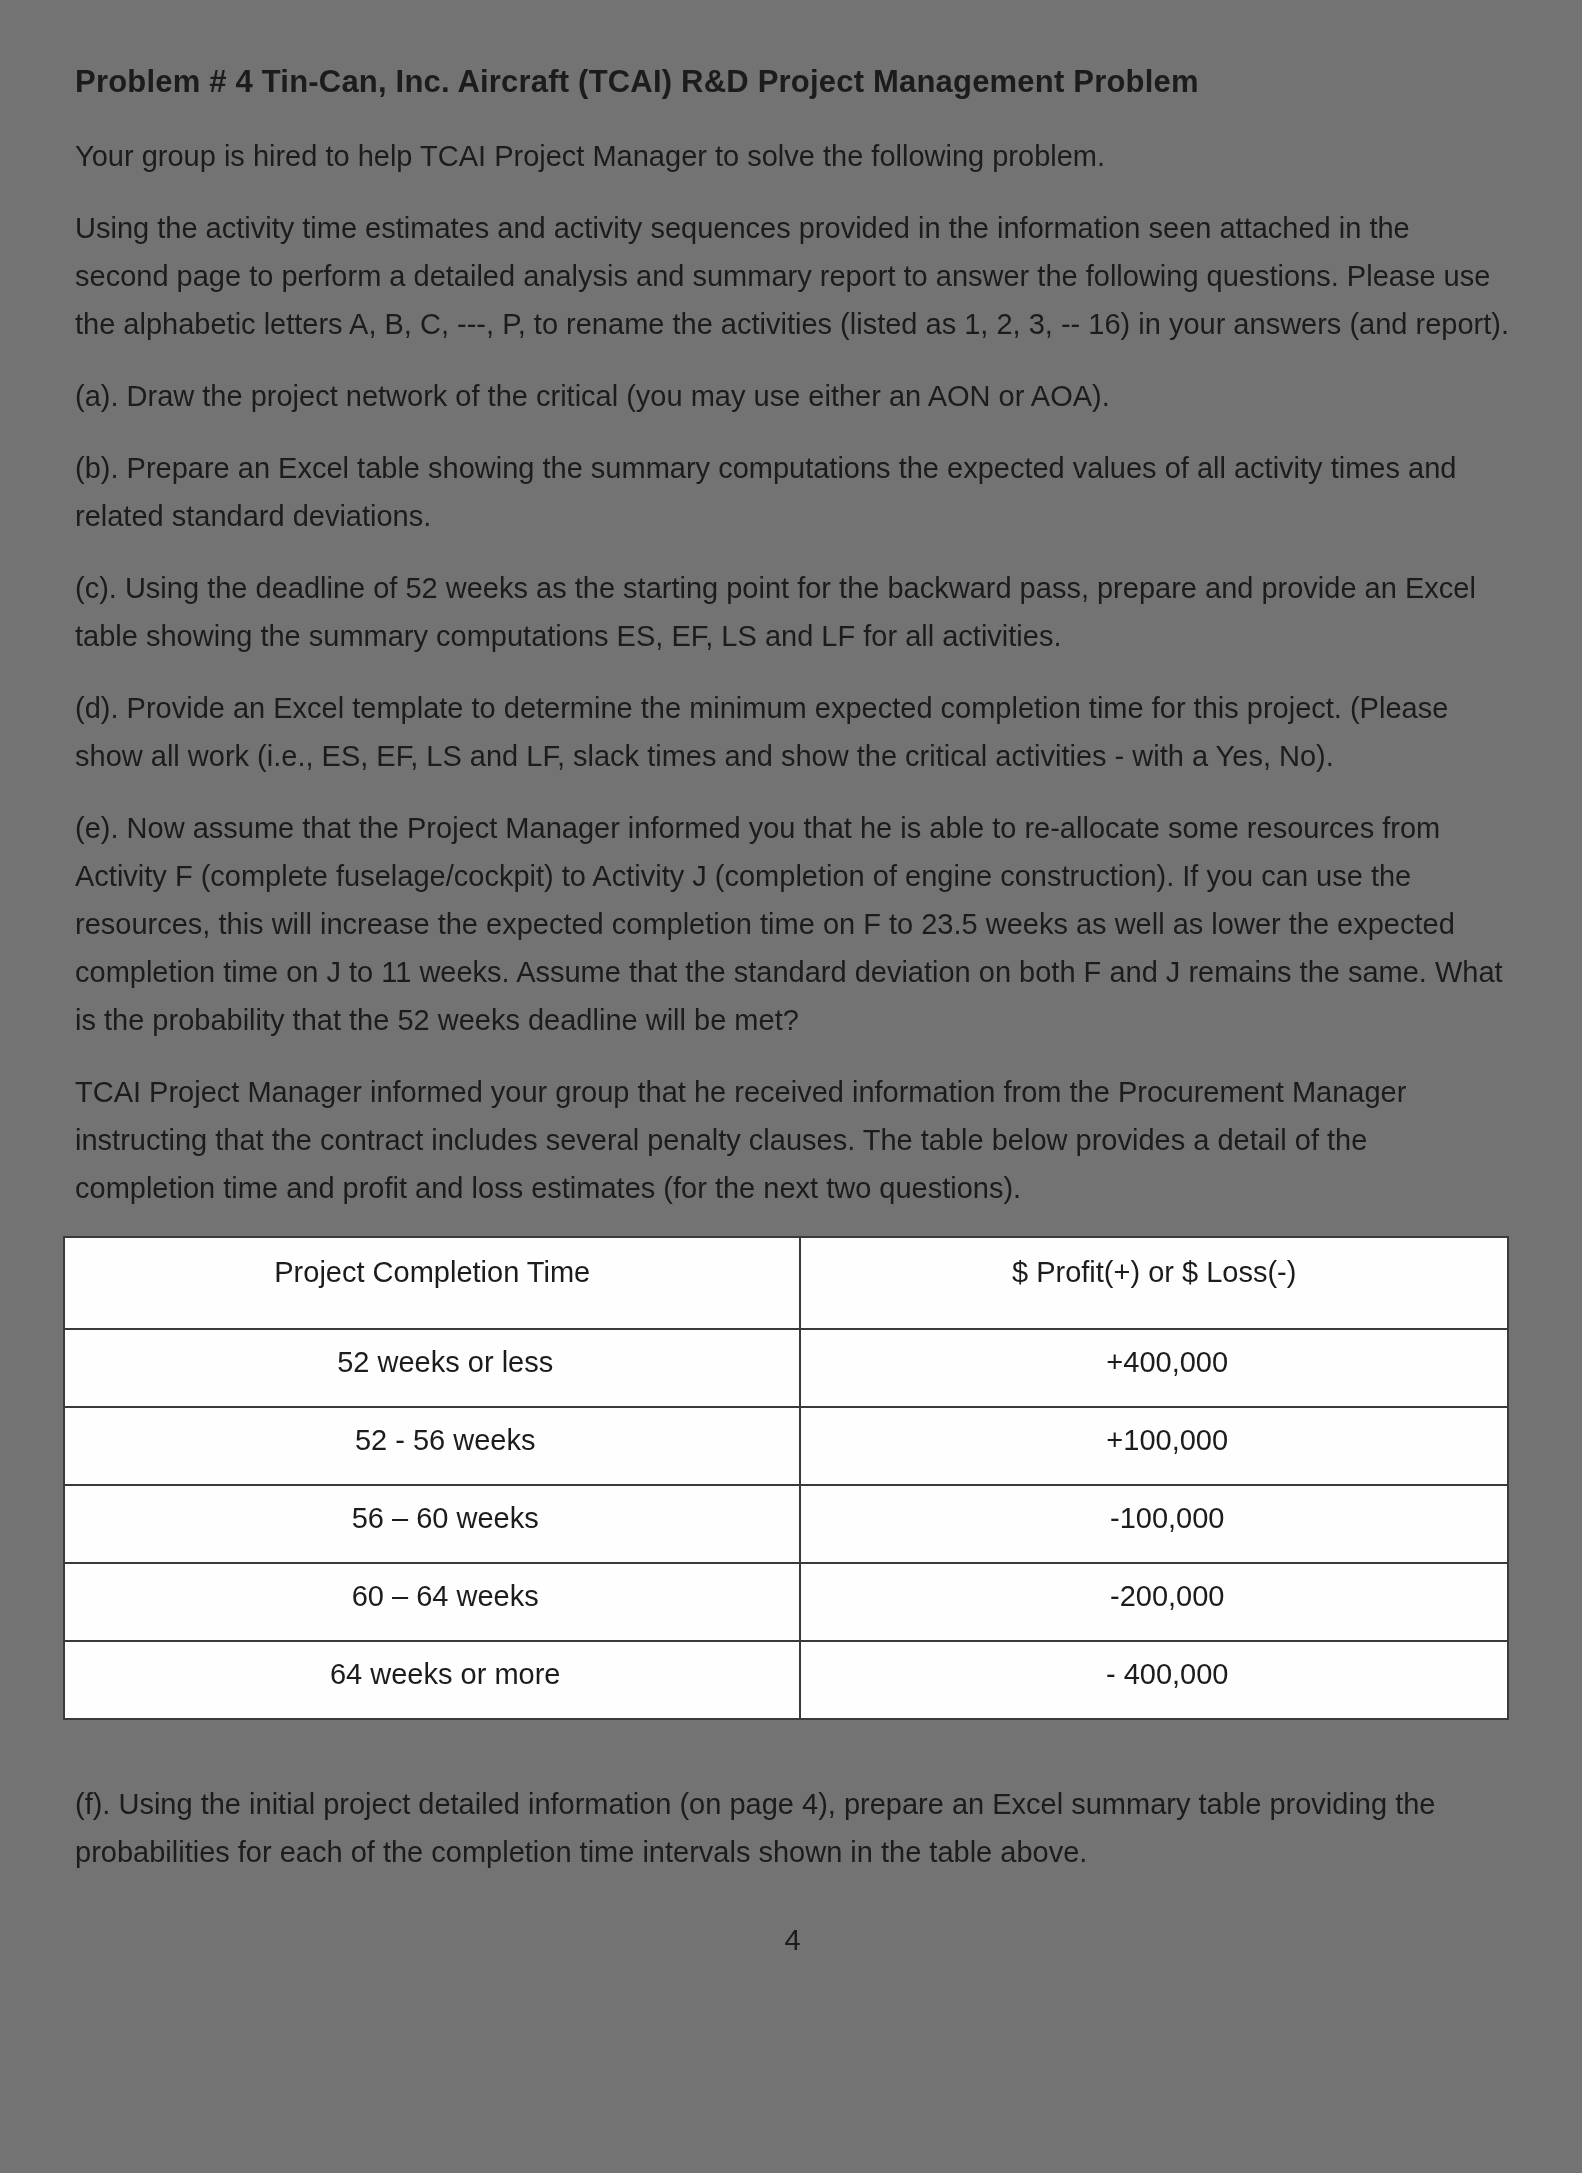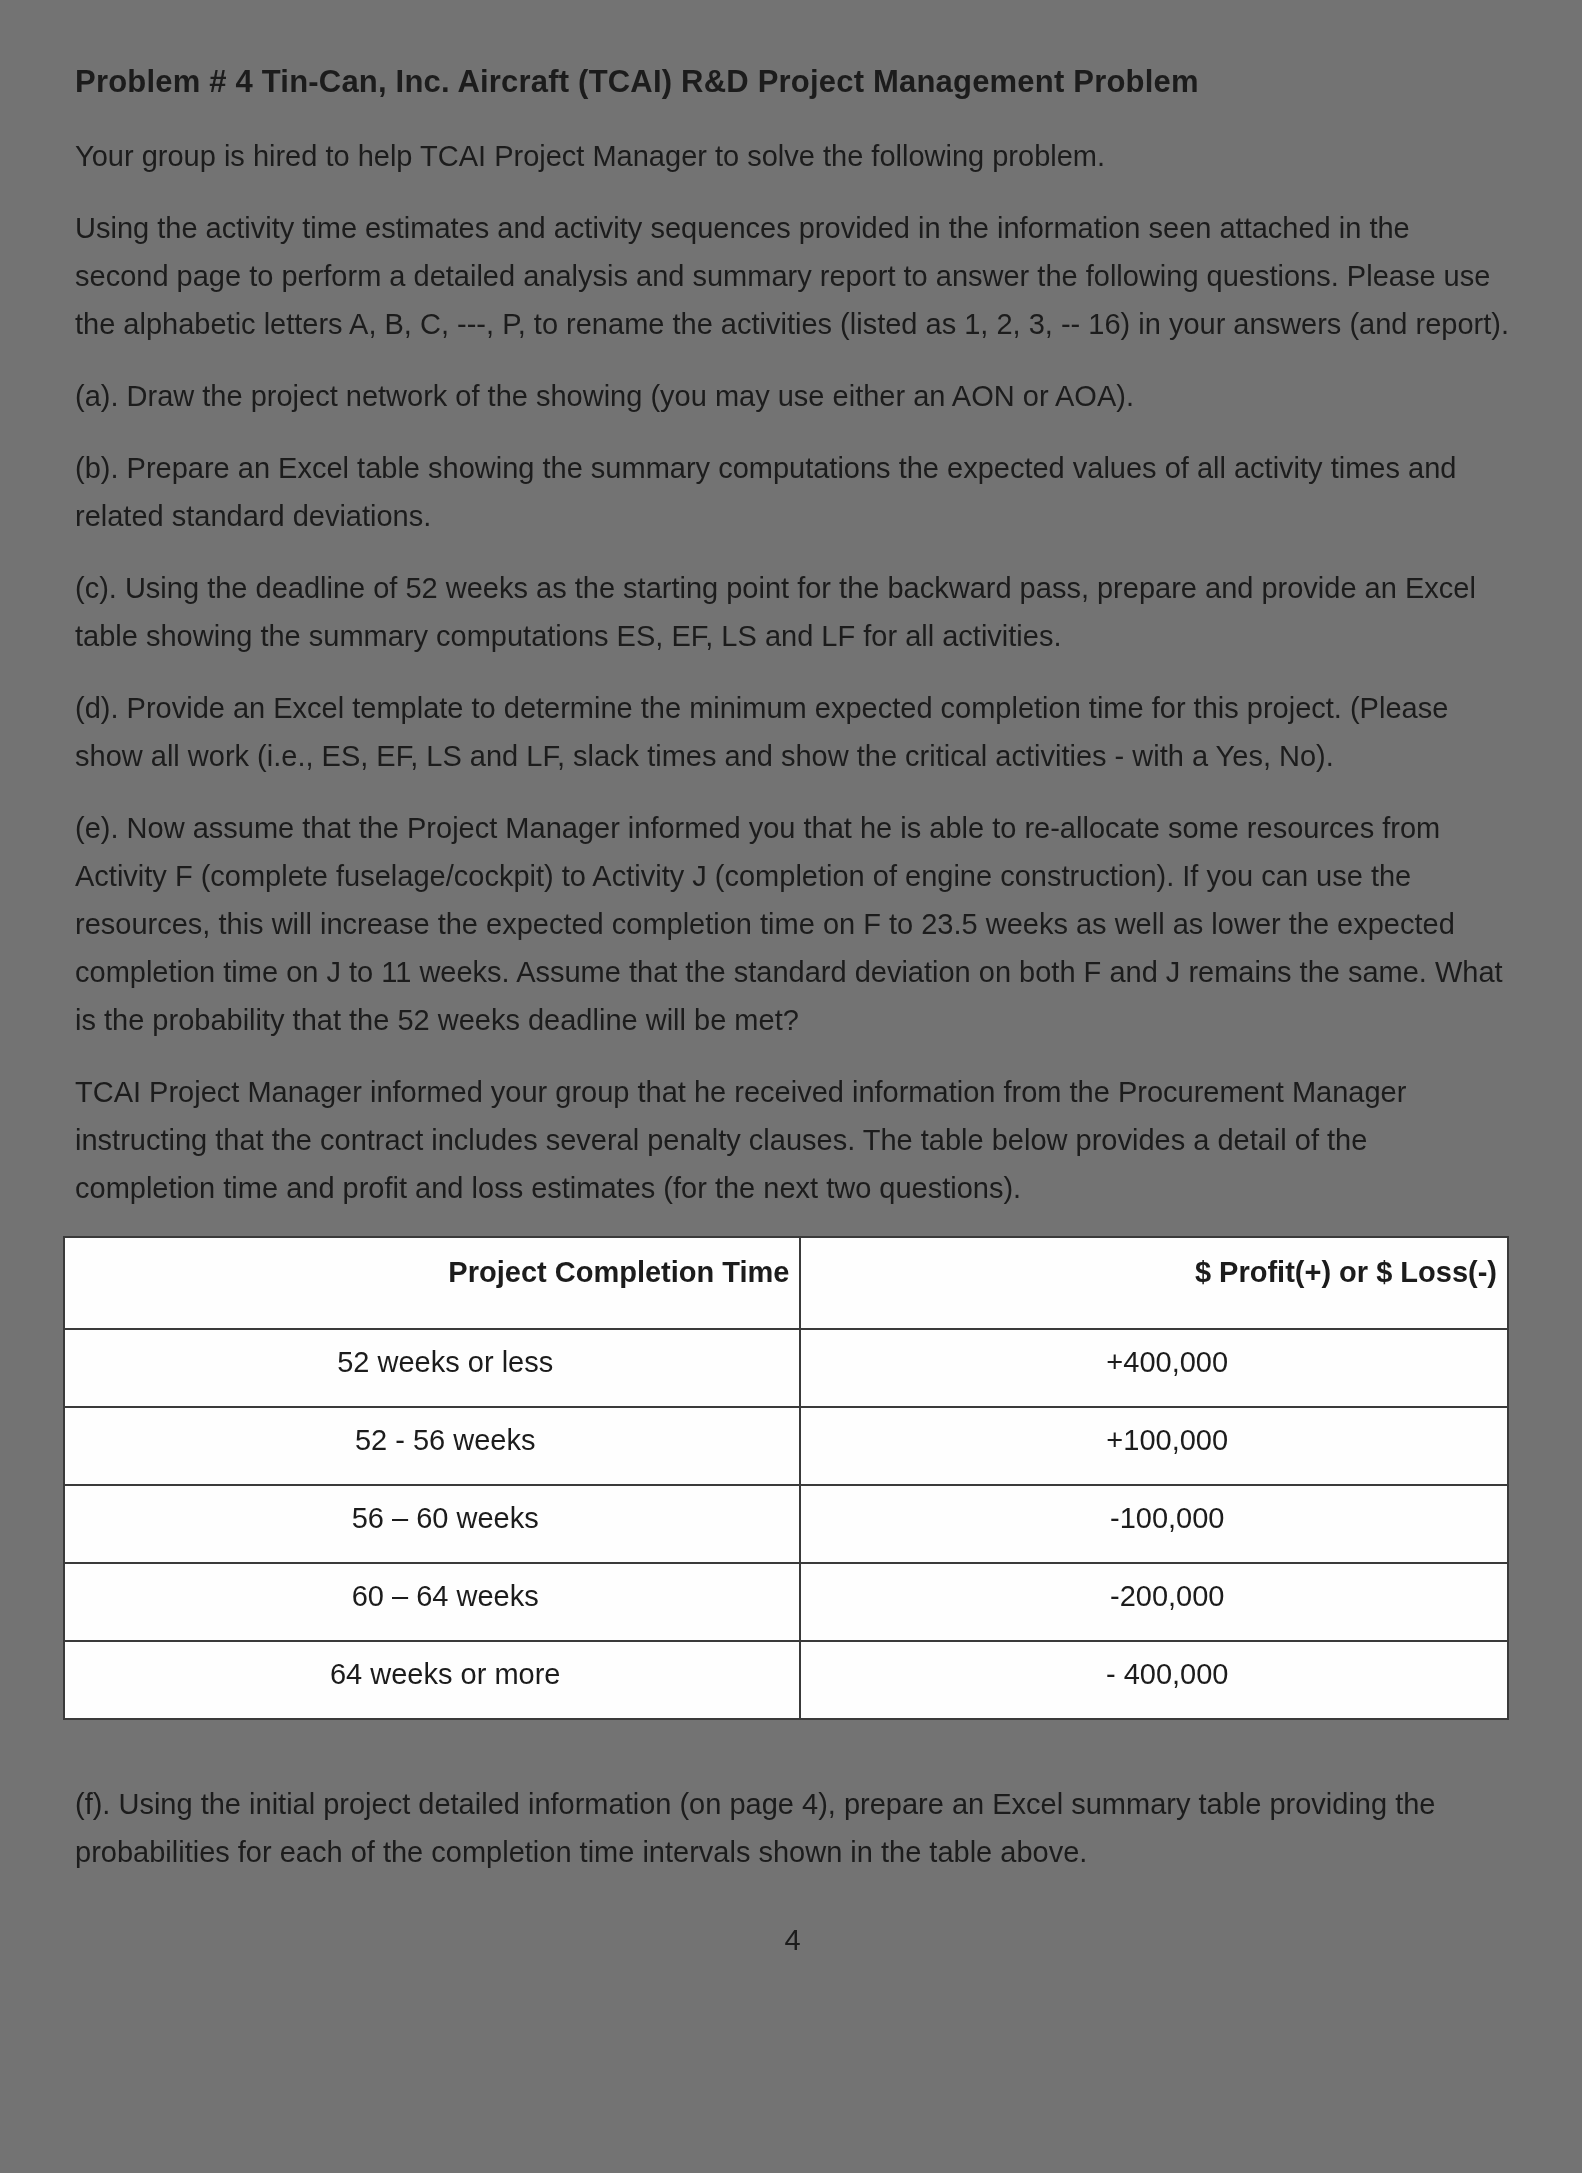--- a/index.html
+++ b/index.html
@@ -43,25 +43,24 @@
   .penalty-table th,
   .penalty-table td {
     border: 2px solid #3a3a3a;
     font-size: 29px;
     text-align: center;
     vertical-align: top;
     padding: 16px 10px 0 10px;
     background: #fefefe;
   }
   .penalty-table th {
-    font-weight: bold;
+    font-weight: normal;
     height: 92px;
     box-sizing: border-box;
     padding-top: 18px;
-    text-align: right;
   }
   .penalty-table td {
     height: 78px;
     box-sizing: border-box;
     padding-left: 36px;
   }
   .penalty-table col.c1 { width: 51%; }
   .penalty-table col.c2 { width: 49%; }
   .page-number {
     text-align: center;
@@ -74,21 +73,21 @@
 <body>
 
 <div class="page">
 
   <h1 class="doc-title">Problem # 4 Tin-Can, Inc. Aircraft (TCAI) R&amp;D Project Management Problem</h1>
 
   <p class="para">Your group is hired to help TCAI Project Manager to solve the following problem.</p>
 
   <p class="para">Using the activity time estimates and activity sequences provided in the information seen attached in the second page to perform a detailed analysis and summary report to answer the following questions. Please use the alphabetic letters A, B, C, ---, P, to rename the activities (listed as 1, 2, 3, -- 16) in your answers (and report).</p>
 
-  <p class="para">(a). Draw the project network of the showing (you may use either an AON or AOA).</p>
+  <p class="para">(a). Draw the project network of the critical (you may use either an AON or AOA).</p>
 
   <p class="para">(b). Prepare an Excel table showing the summary computations the expected values of all activity times and related standard deviations.</p>
 
   <p class="para">(c). Using the deadline of 52 weeks as the starting point for the backward pass, prepare and provide an Excel table showing the summary computations ES, EF, LS and LF for all activities.</p>
 
   <p class="para">(d). Provide an Excel template to determine the minimum expected completion time for this project. (Please show all work (i.e., ES, EF, LS and LF, slack times and show the critical activities - with a Yes, No).</p>
 
   <p class="para">(e). Now assume that the Project Manager informed you that he is able to re-allocate some resources from Activity F (complete fuselage/cockpit) to Activity J (completion of engine construction). If you can use the resources, this will increase the expected completion time on F to 23.5 weeks as well as lower the expected completion time on J to 11 weeks. Assume that the standard deviation on both F and J remains the same. What is the probability that the 52 weeks deadline will be met?</p>
 
   <p class="para">TCAI Project Manager informed your group that he received information from the Procurement Manager instructing that the contract includes several penalty clauses. The table below provides a detail of the completion time and profit and loss estimates (for the next two questions).</p>

